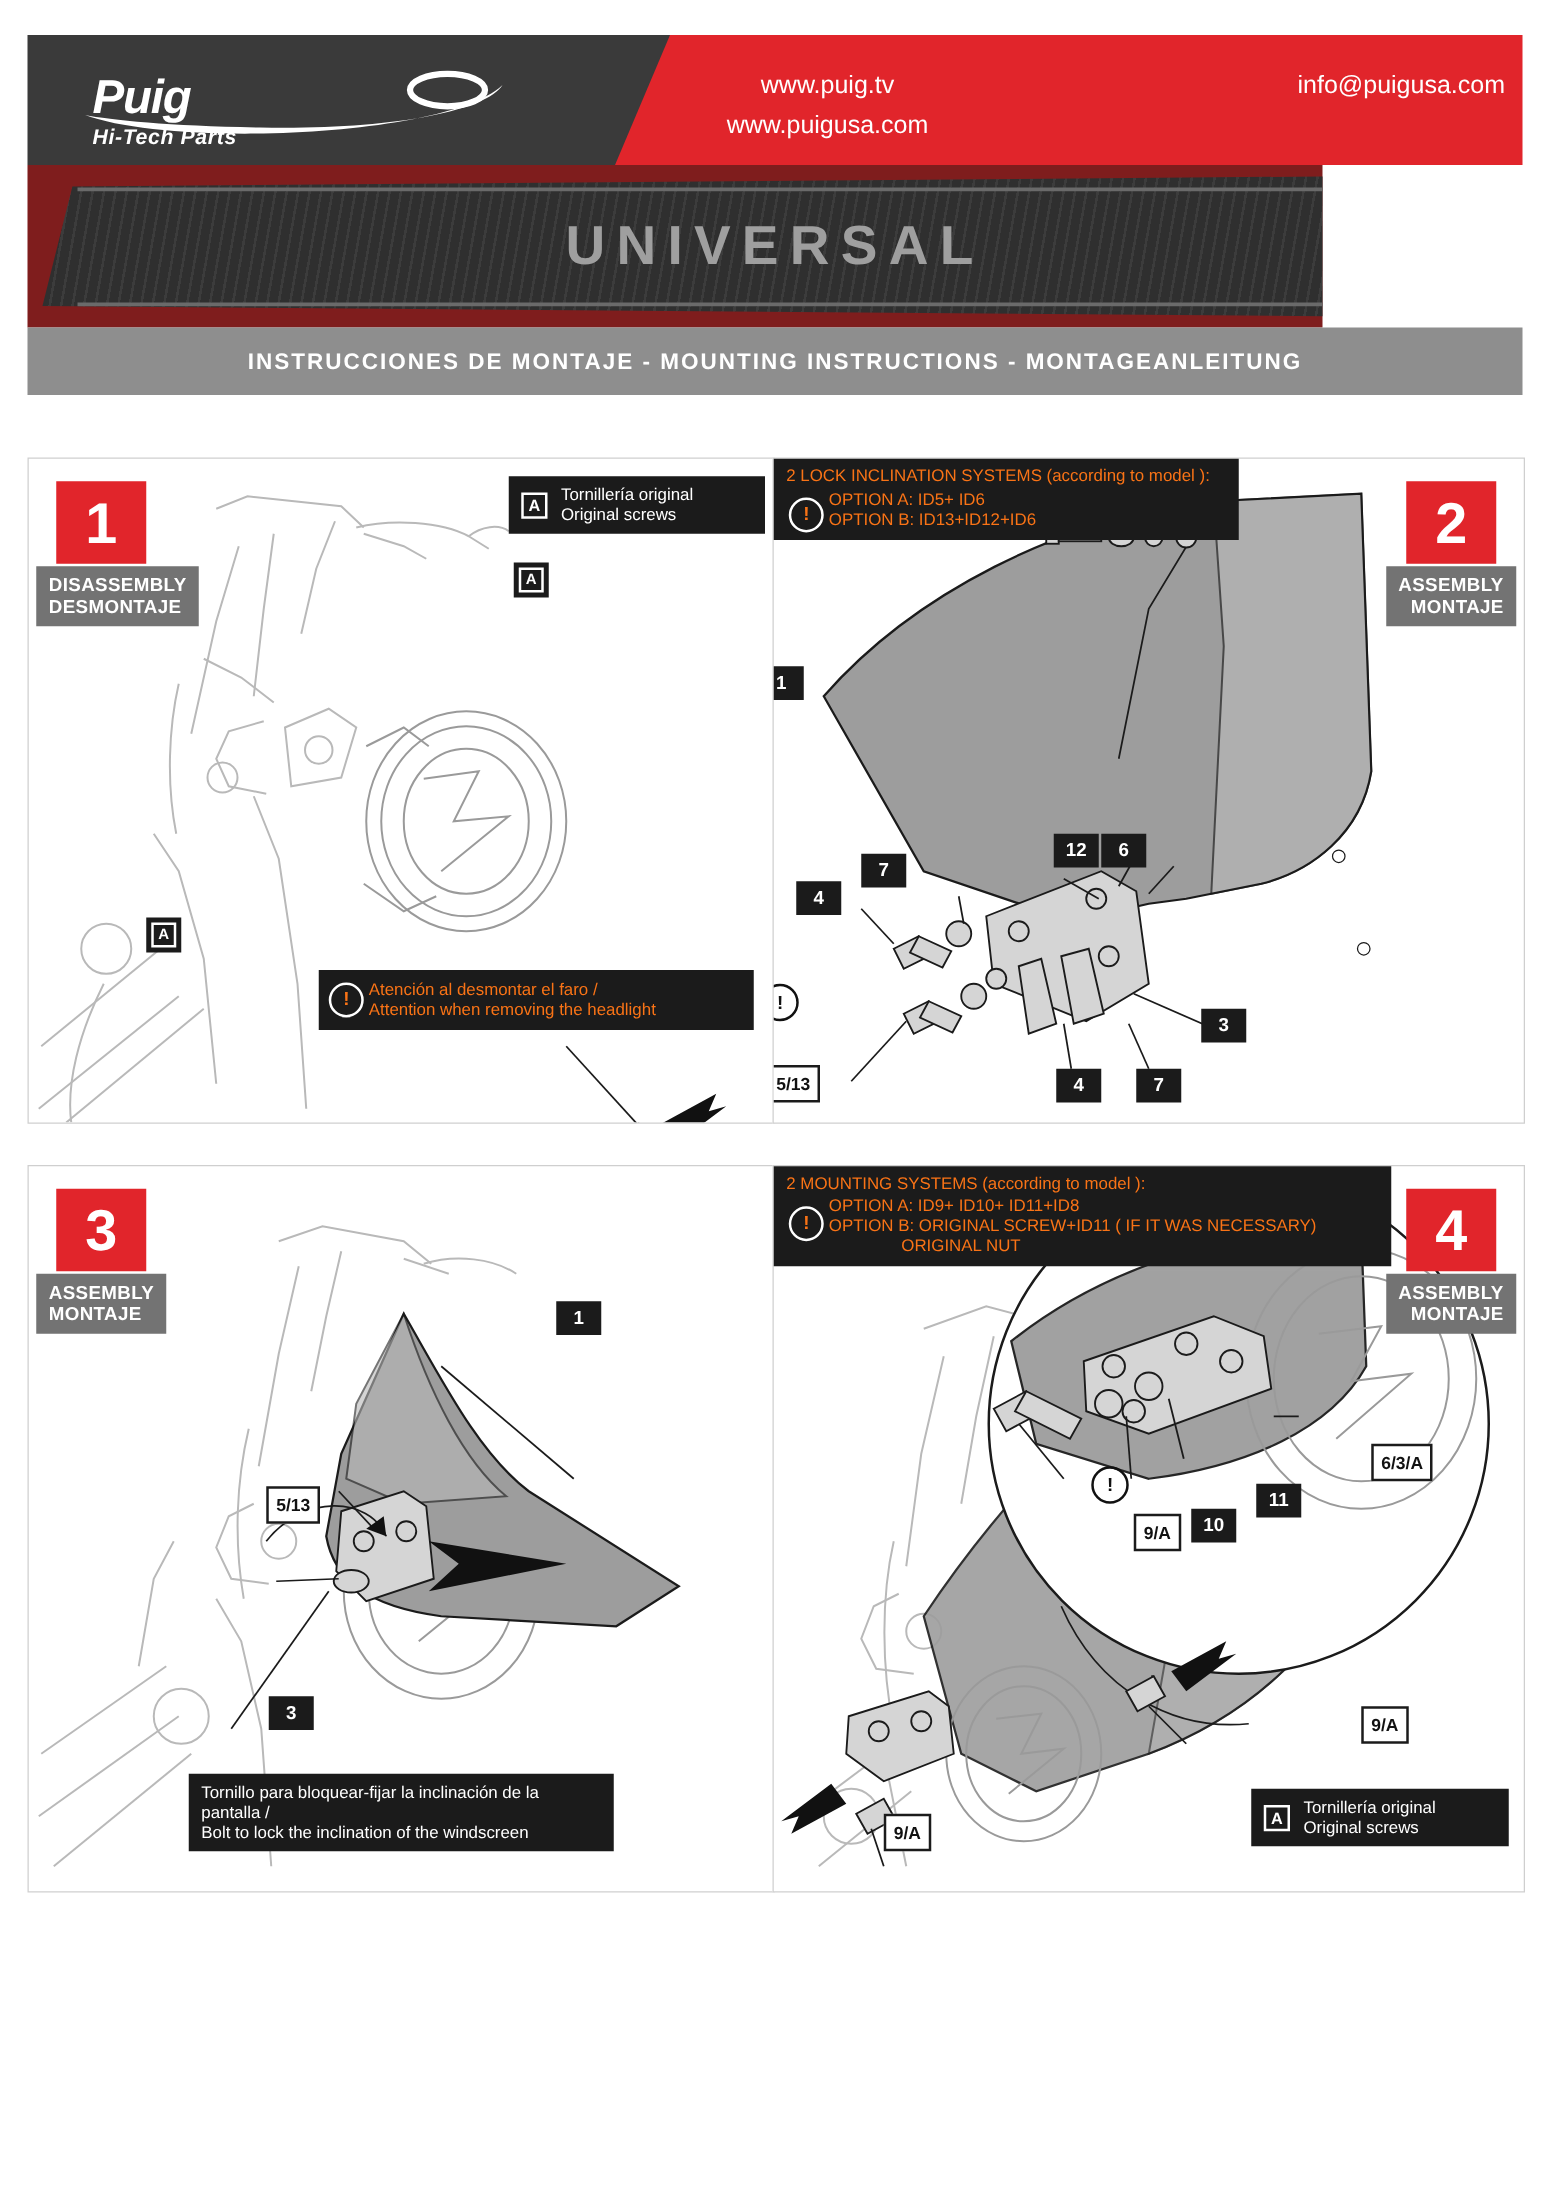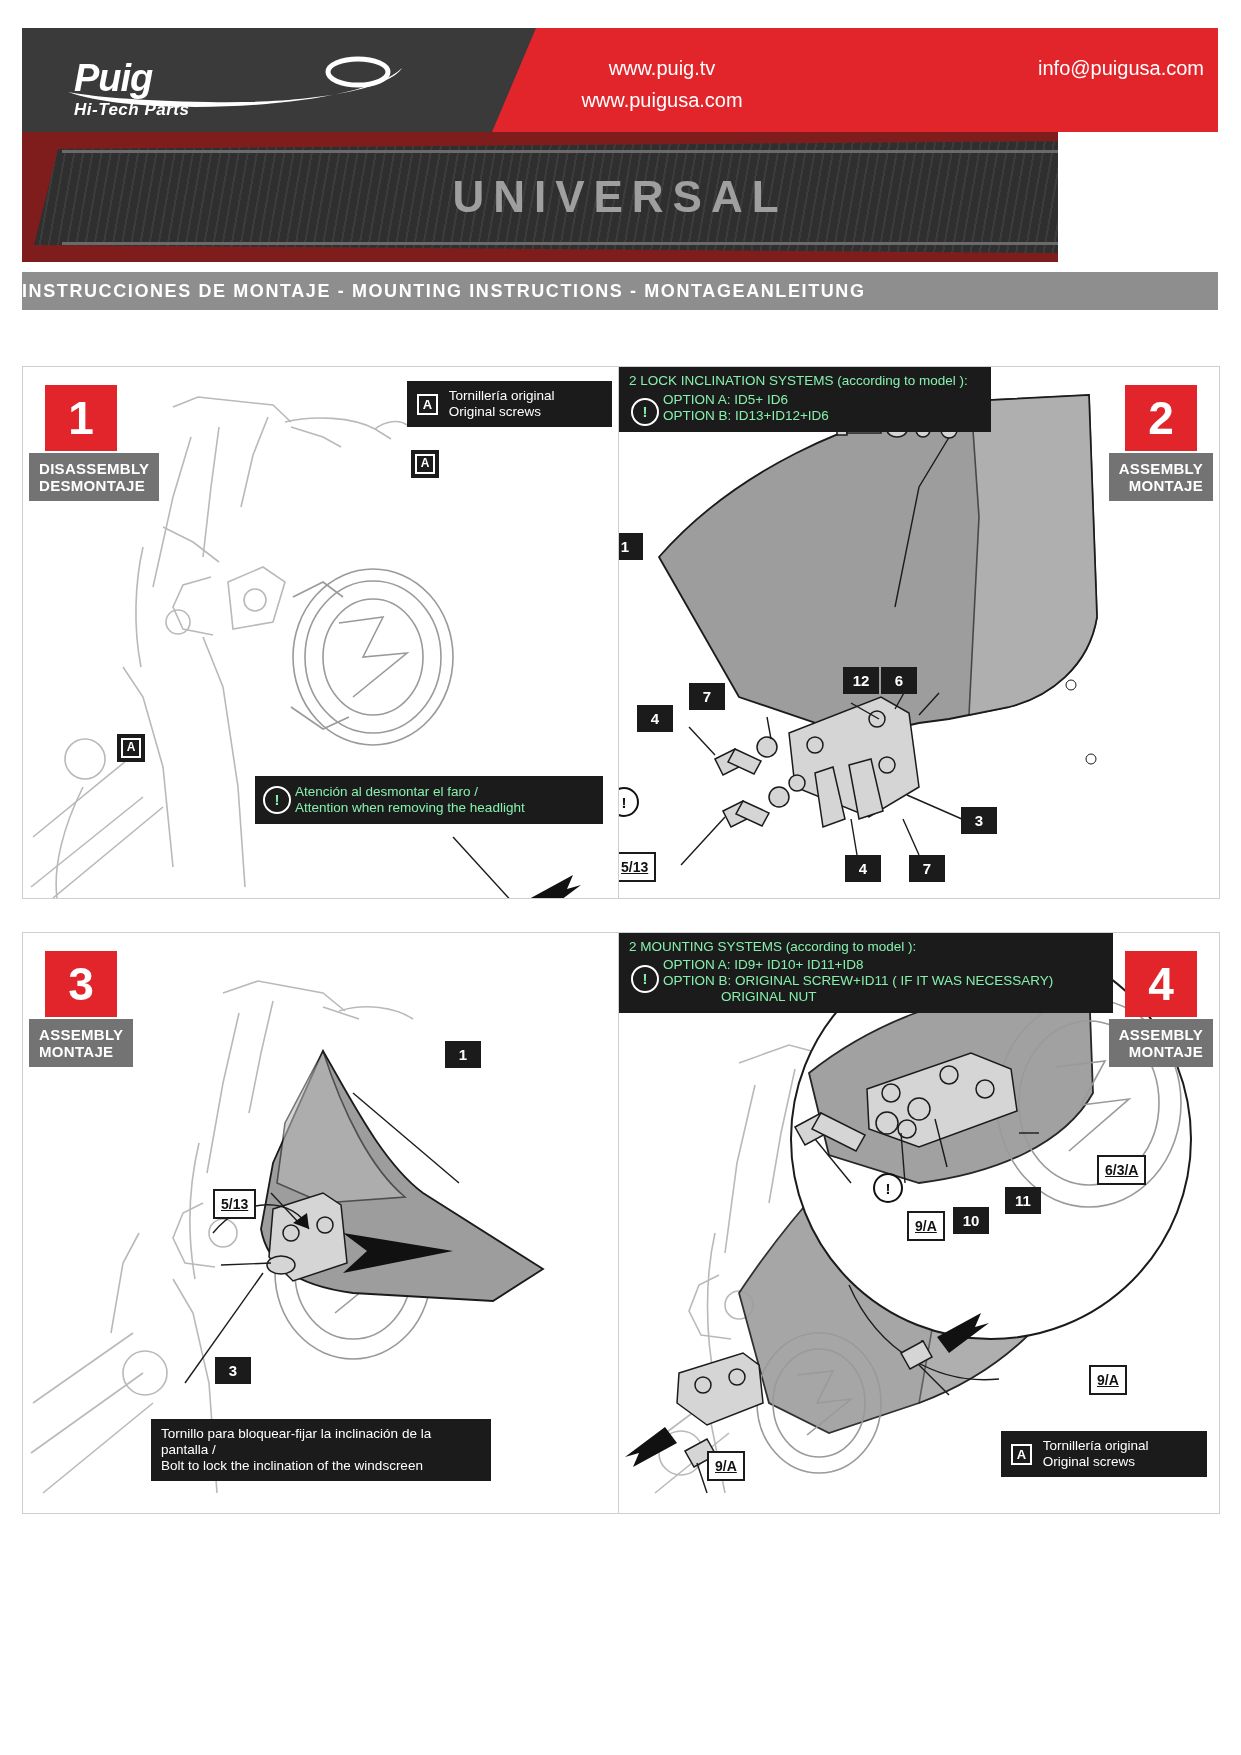--- a/index.html
+++ b/index.html
@@ -24,54 +24,54 @@
      font-size:20px;line-height:32px;padding-right:14px;box-sizing:border-box;}
 
   
   .titleband{position:absolute;left:22px;top:132px;width:1036px;height:130px;background:#7f1d1d;overflow:hidden;}
   .titleband .stripes{position:absolute;left:0;top:8px;width:1196px;height:114px;
      background:repeating-linear-gradient(-80deg, #3c3c3c 0 2px, #2f2f2f 2px 9px);
      clip-path:polygon(3% 8%, 99% 0%, 97% 100%, 1% 92%);}
   .titleband .bar{position:absolute;left:40px;width:1120px;height:3px;background:#6a6a6a;}
   .title{position:absolute;left:0;top:0;width:1196px;height:130px;display:flex;align-items:center;
      justify-content:center;font-size:44px;letter-spacing:9px;color:#9f9f9f;font-weight:bold;}
-  .subband{position:absolute;left:22px;top:272px;width:1196px;height:38px;background:#8e8e8e;
-     display:flex;align-items:center;}
+  .subband{position:absolute;left:22px;top:262px;width:1196px;height:54px;background:#8e8e8e;
+     display:flex;align-items:center;justify-content:center;}
   .subband span{color:#ffffff;font-weight:bold;font-size:18px;letter-spacing:1.6px;}
 
   
   .panel{position:absolute;border:1px solid #cfcfcf;background:#fff;overflow:hidden;}
   .p1{left:22px;top:366px;width:596px;height:531px;}
   .p2{left:618px;top:366px;width:600px;height:531px;}
   .p3{left:22px;top:932px;width:596px;height:580px;}
   .p4{left:618px;top:932px;width:600px;height:580px;}
 
   .stepnum{position:absolute;width:72px;height:66px;background:#e1252b;color:#fff;
      font-size:46px;font-weight:bold;display:flex;align-items:center;justify-content:center;}
   .steplabel{position:absolute;background:#737373;color:#fff;font-size:15px;font-weight:bold;
      padding:7px 10px;line-height:17px;letter-spacing:0.3px;}
 
   .tagbox{position:absolute;background:#1b1b1b;color:#fff;font-size:13.5px;line-height:16px;
      padding:7px 10px;}
-  .warnbox{position:absolute;background:#1b1b1b;color:#86efac;font-size:13.5px;line-height:16px;
+  .warnbox{position:absolute;background:#1b1b1b;color:#f97316;font-size:13.5px;line-height:16px;
      padding:8px 10px 8px 40px;}
   .warn-ic{position:absolute;left:8px;top:50%;transform:translateY(-50%);width:24px;height:24px;
      border:2px solid #fff;border-radius:50%;display:flex;align-items:center;justify-content:center;
      font-weight:bold;font-size:15px;}
   .abox{display:inline-block;border:2px solid #fff;color:#fff;font-weight:bold;font-size:13px;
      width:17px;height:17px;line-height:17px;text-align:center;margin-right:7px;vertical-align:middle;}
 
   .calloutA{position:absolute;width:28px;height:28px;background:#1b1b1b;color:#fff;font-weight:bold;
      font-size:15px;display:flex;align-items:center;justify-content:center;}
   .calloutA i{display:block;border:2px solid #fff;width:16px;height:16px;line-height:15px;
      text-align:center;font-style:normal;font-size:12px;}
   .num{position:absolute;background:#1b1b1b;color:#fff;font-weight:bold;font-size:15px;
      min-width:26px;height:27px;display:flex;align-items:center;justify-content:center;padding:0 5px;}
   .numw{position:absolute;background:#fff;border:2px solid #1b1b1b;color:#111;font-weight:bold;
-     font-size:14px;height:26px;display:flex;align-items:center;justify-content:center;padding:0 6px;text-decoration:underline;}
+     font-size:14px;height:26px;display:flex;align-items:center;justify-content:center;padding:0 6px;}
 
   .footer{position:absolute;left:22px;top:1676px;width:1196px;height:40px;background:#8e8e8e;
      display:flex;align-items:center;justify-content:center;color:#fff;font-size:15px;}
 
   .svgfull{position:absolute;left:0;top:0;width:100%;height:100%;}
   .bike{stroke:#b9b9b9;fill:none;stroke-width:1.6;}
   .bike2{stroke:#9a9a9a;fill:none;stroke-width:1.6;}
   .screen{fill:#9d9d9d;stroke:#1b1b1b;stroke-width:1.8;}
   .screen-lt{fill:#b9b9b9;stroke:#1b1b1b;stroke-width:1.6;}
   .metal{fill:#d5d5d5;stroke:#1b1b1b;stroke-width:1.5;}

